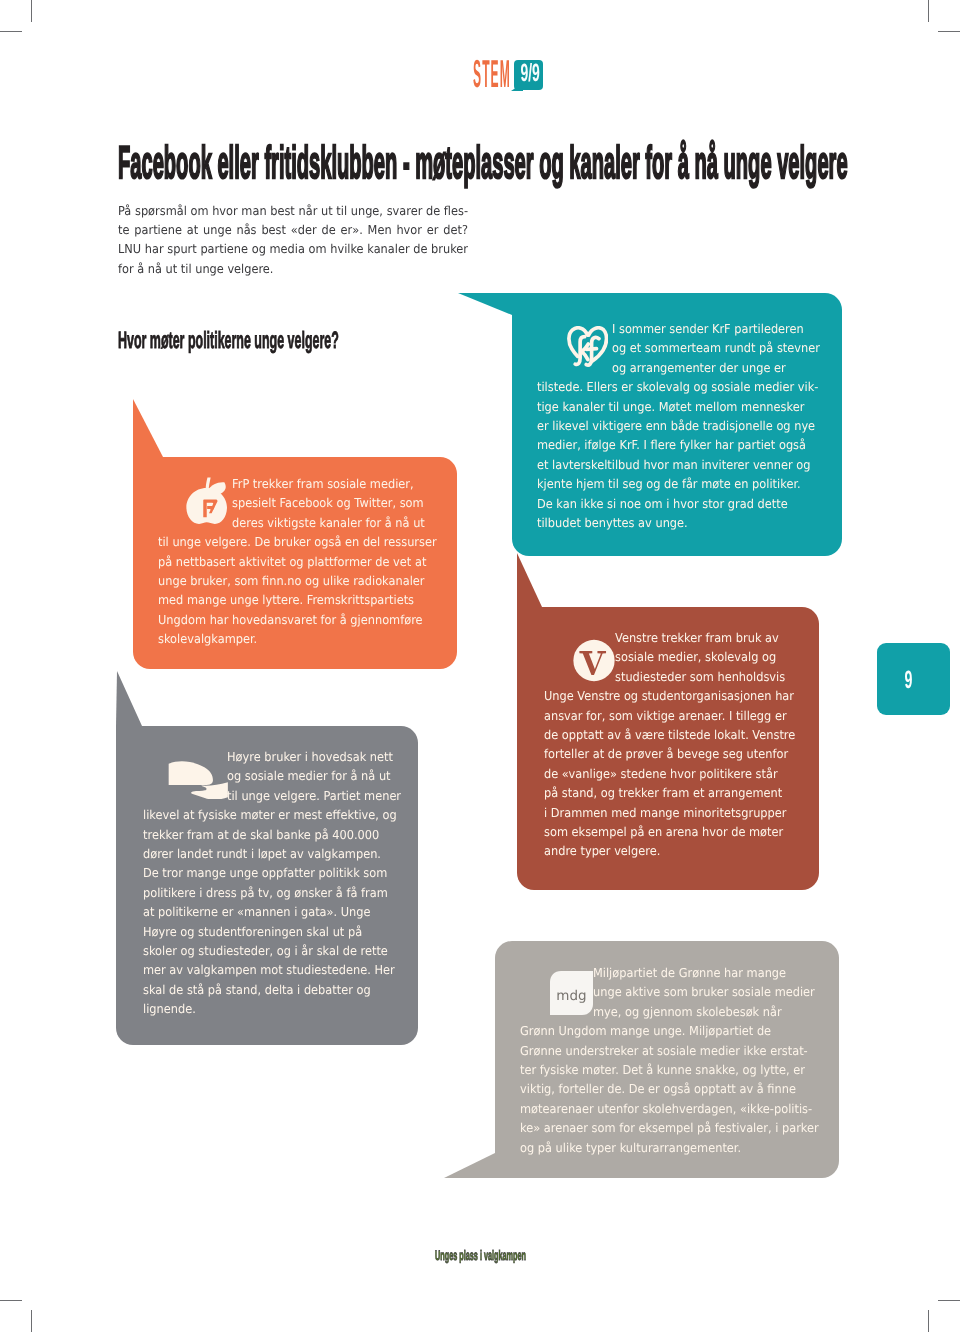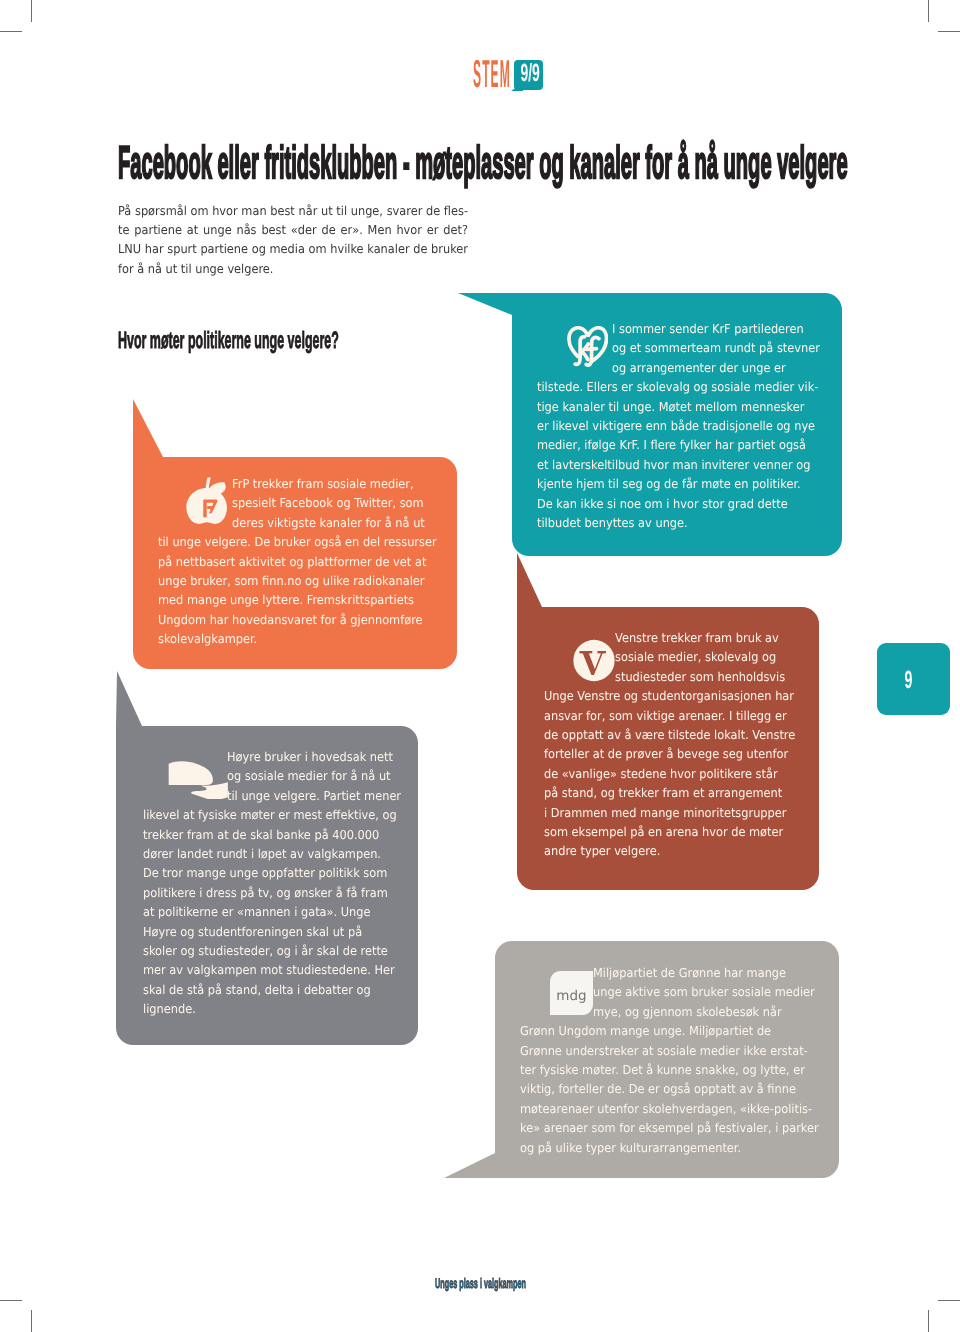--- a/index.html
+++ b/index.html
@@ -64,21 +64,21 @@
   .bubble .plogo{position:absolute;padding-left:16px;}
   #pagenum{position:absolute;left:877px;top:643px;width:73px;height:72px;
            background:#11a0a8;border-radius:9px;}
   #pagenum span{position:absolute;left:-5px;top:25px;width:73px;text-align:center;
            font-family:"Liberation Sans",sans-serif;font-weight:700;
            font-size:25px;line-height:25px;color:#fbfefe;
            transform:scaleX(0.57);transform-origin:center top;display:block;}
 
   #footer{position:absolute;left:435px;top:1248px;
           font-family:"Liberation Sans",sans-serif;
-          font-weight:700;font-size:13.9px;line-height:14px;color:#0369a1;margin-top:28px;
+          font-weight:700;font-size:13.9px;line-height:14px;color:#4d7c0f;
           -webkit-text-stroke:0.9px #4b4b4d;}
   #footer span{display:inline-block;transform:scaleX(0.524);transform-origin:0 0;white-space:nowrap;}
   #title,#sect,#footer span,#stemWord,#nine99,#intro,.bubble .txt{-webkit-font-smoothing:antialiased;will-change:opacity;}
 </style>
 </head>
 <body>
 
 <div class="page">
 
   <div class="cm" style="left:31px;top:0;width:1px;height:22px;"></div>

